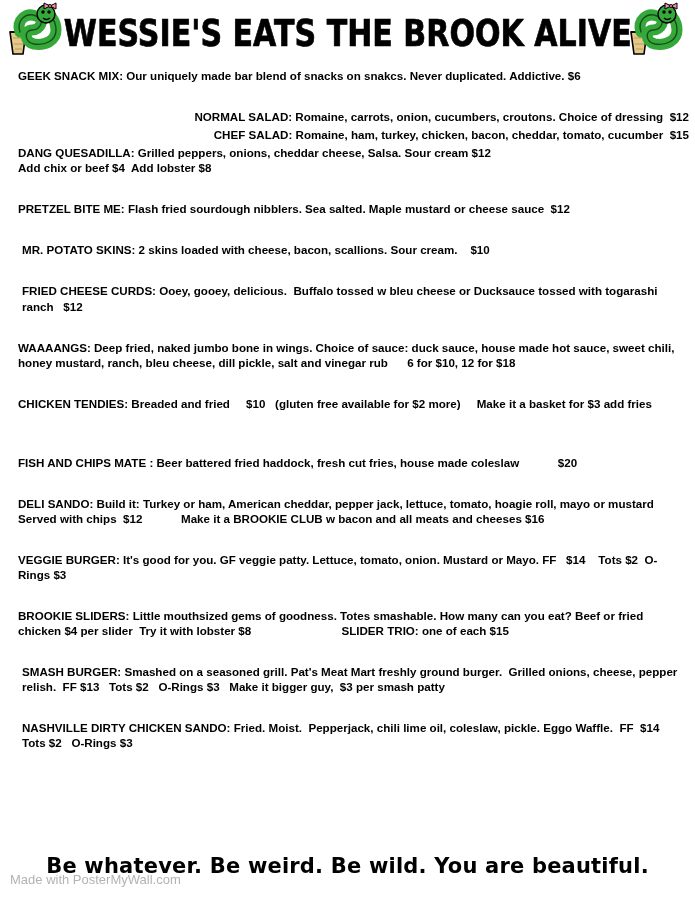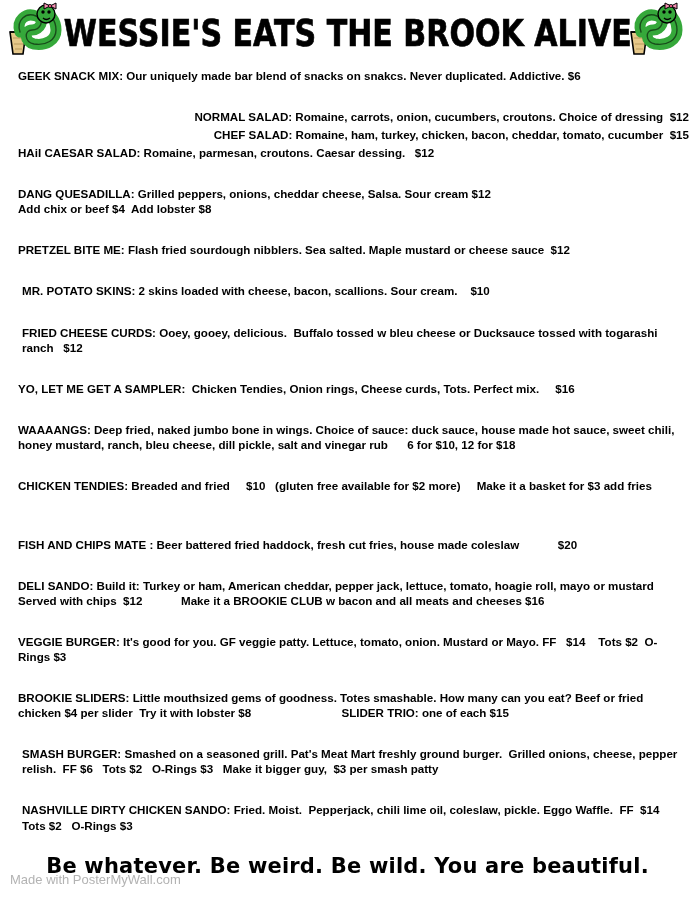--- a/index.html
+++ b/index.html
@@ -133,34 +133,32 @@
       <path d="M44 4 l6 -3 l0 6 z" fill="#f48fb1" stroke="#000" stroke-width="1"></path>
       <path d="M44 4 l-6 -3 l0 6 z" fill="#f48fb1" stroke="#000" stroke-width="1"></path>
       <circle cx="44" cy="4" r="1.6" fill="#f06292" stroke="#000" stroke-width="0.8"></circle>
     </svg>
   </div>
 
   <div class="menu">
     <div class="item pre gap-lg">GEEK SNACK MIX: Our uniquely made bar blend of snacks on snakcs. Never duplicated. Addictive. $6</div>
     <div class="item pre tight">NORMAL SALAD: Romaine, carrots, onion, cucumbers, croutons. Choice of dressing  $12</div>
     <div class="item pre tight">CHEF SALAD: Romaine, ham, turkey, chicken, bacon, cheddar, tomato, cucumber  $15</div>
-    <div class="item pre gap-lg">HAiI CAESAR SALAD: Romaine, parmesan, croutons. Caesar dessing.   $12</div>
     <div class="item pre gap-lg">DANG QUESADILLA: Grilled peppers, onions, cheddar cheese, Salsa. Sour cream $12
 Add chix or beef $4  Add lobster $8</div>
     <div class="item pre gap-lg">PRETZEL BITE ME: Flash fried sourdough nibblers. Sea salted. Maple mustard or cheese sauce  $12</div>
     <div class="item pre gap-lg indent">MR. POTATO SKINS: 2 skins loaded with cheese, bacon, scallions. Sour cream.    $10</div>
     <div class="item pre gap-lg indent">FRIED CHEESE CURDS: Ooey, gooey, delicious.  Buffalo tossed w bleu cheese or Ducksauce tossed with togarashi ranch   $12</div>
-    <div class="item pre gap-lg">YO, LET ME GET A SAMPLER:  Chicken Tendies, Onion rings, Cheese curds, Tots. Perfect mix.     $16</div>
     <div class="item pre gap-lg">WAAAANGS: Deep fried, naked jumbo bone in wings. Choice of sauce: duck sauce, house made hot sauce, sweet chili, honey mustard, ranch, bleu cheese, dill pickle, salt and vinegar rub      6 for $10, 12 for $18</div>
     <div class="item pre gap-xl">CHICKEN TENDIES: Breaded and fried     $10   (gluten free available for $2 more)     Make it a basket for $3 add fries</div>
     <div class="item pre gap-lg">FISH AND CHIPS MATE : Beer battered fried haddock, fresh cut fries, house made coleslaw            $20</div>
     <div class="item pre gap-lg">DELI SANDO: Build it: Turkey or ham, American cheddar, pepper jack, lettuce, tomato, hoagie roll, mayo or mustard  Served with chips  $12            Make it a BROOKIE CLUB w bacon and all meats and cheeses $16</div>
     <div class="item pre gap-lg">VEGGIE BURGER: It's good for you. GF veggie patty. Lettuce, tomato, onion. Mustard or Mayo. FF   $14    Tots $2  O-Rings $3</div>
     <div class="item pre gap-lg">BROOKIE SLIDERS: Little mouthsized gems of goodness. Totes smashable. How many can you eat? Beef or fried chicken $4 per slider  Try it with lobster $8                            SLIDER TRIO: one of each $15</div>
-    <div class="item pre gap-lg indent">SMASH BURGER: Smashed on a seasoned grill. Pat's Meat Mart freshly ground burger.  Grilled onions, cheese, pepper relish.  FF $6   Tots $2   O-Rings $3   Make it bigger guy,  $3 per smash patty</div>
+    <div class="item pre gap-lg indent">SMASH BURGER: Smashed on a seasoned grill. Pat's Meat Mart freshly ground burger.  Grilled onions, cheese, pepper relish.  FF $13   Tots $2   O-Rings $3   Make it bigger guy,  $3 per smash patty</div>
     <div class="item pre gap-lg indent">NASHVILLE DIRTY CHICKEN SANDO: Fried. Moist.  Pepperjack, chili lime oil, coleslaw, pickle. Eggo Waffle.  FF  $14     Tots $2   O-Rings $3</div>
 
   </div>
 
   <div class="footer">
     <div class="footer-text">Be whatever. Be weird. Be wild. You are beautiful.</div>
   </div>
 
   <div class="watermark">Made with PosterMyWall.com</div>
 

